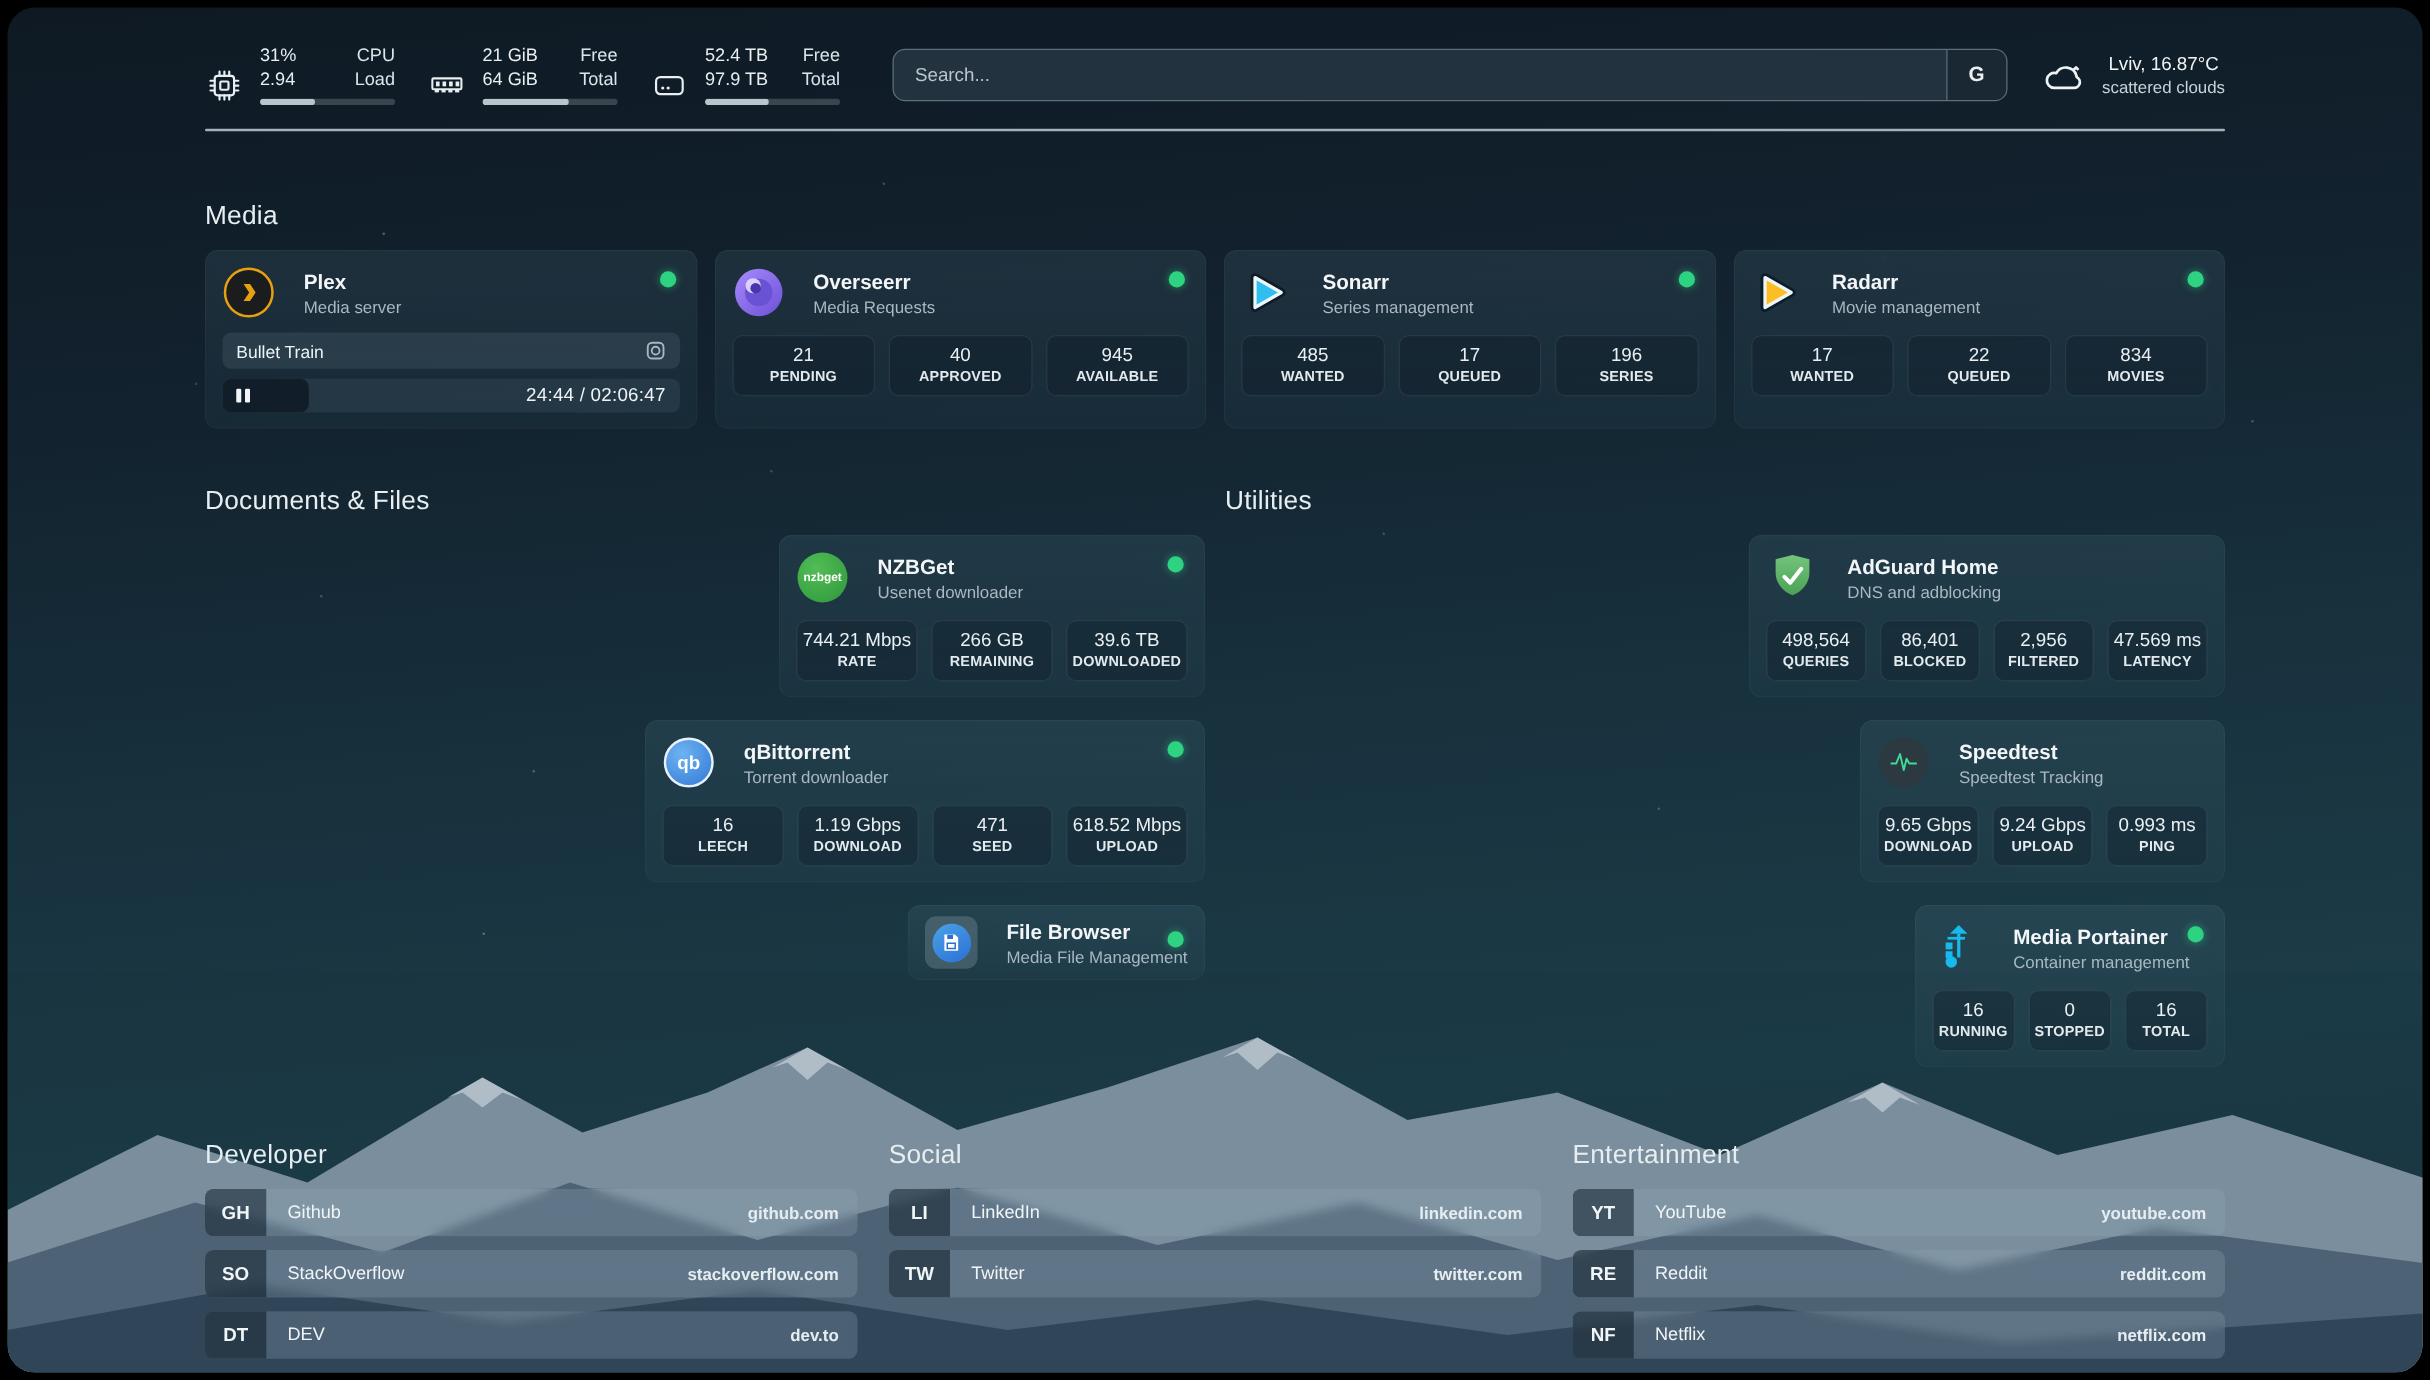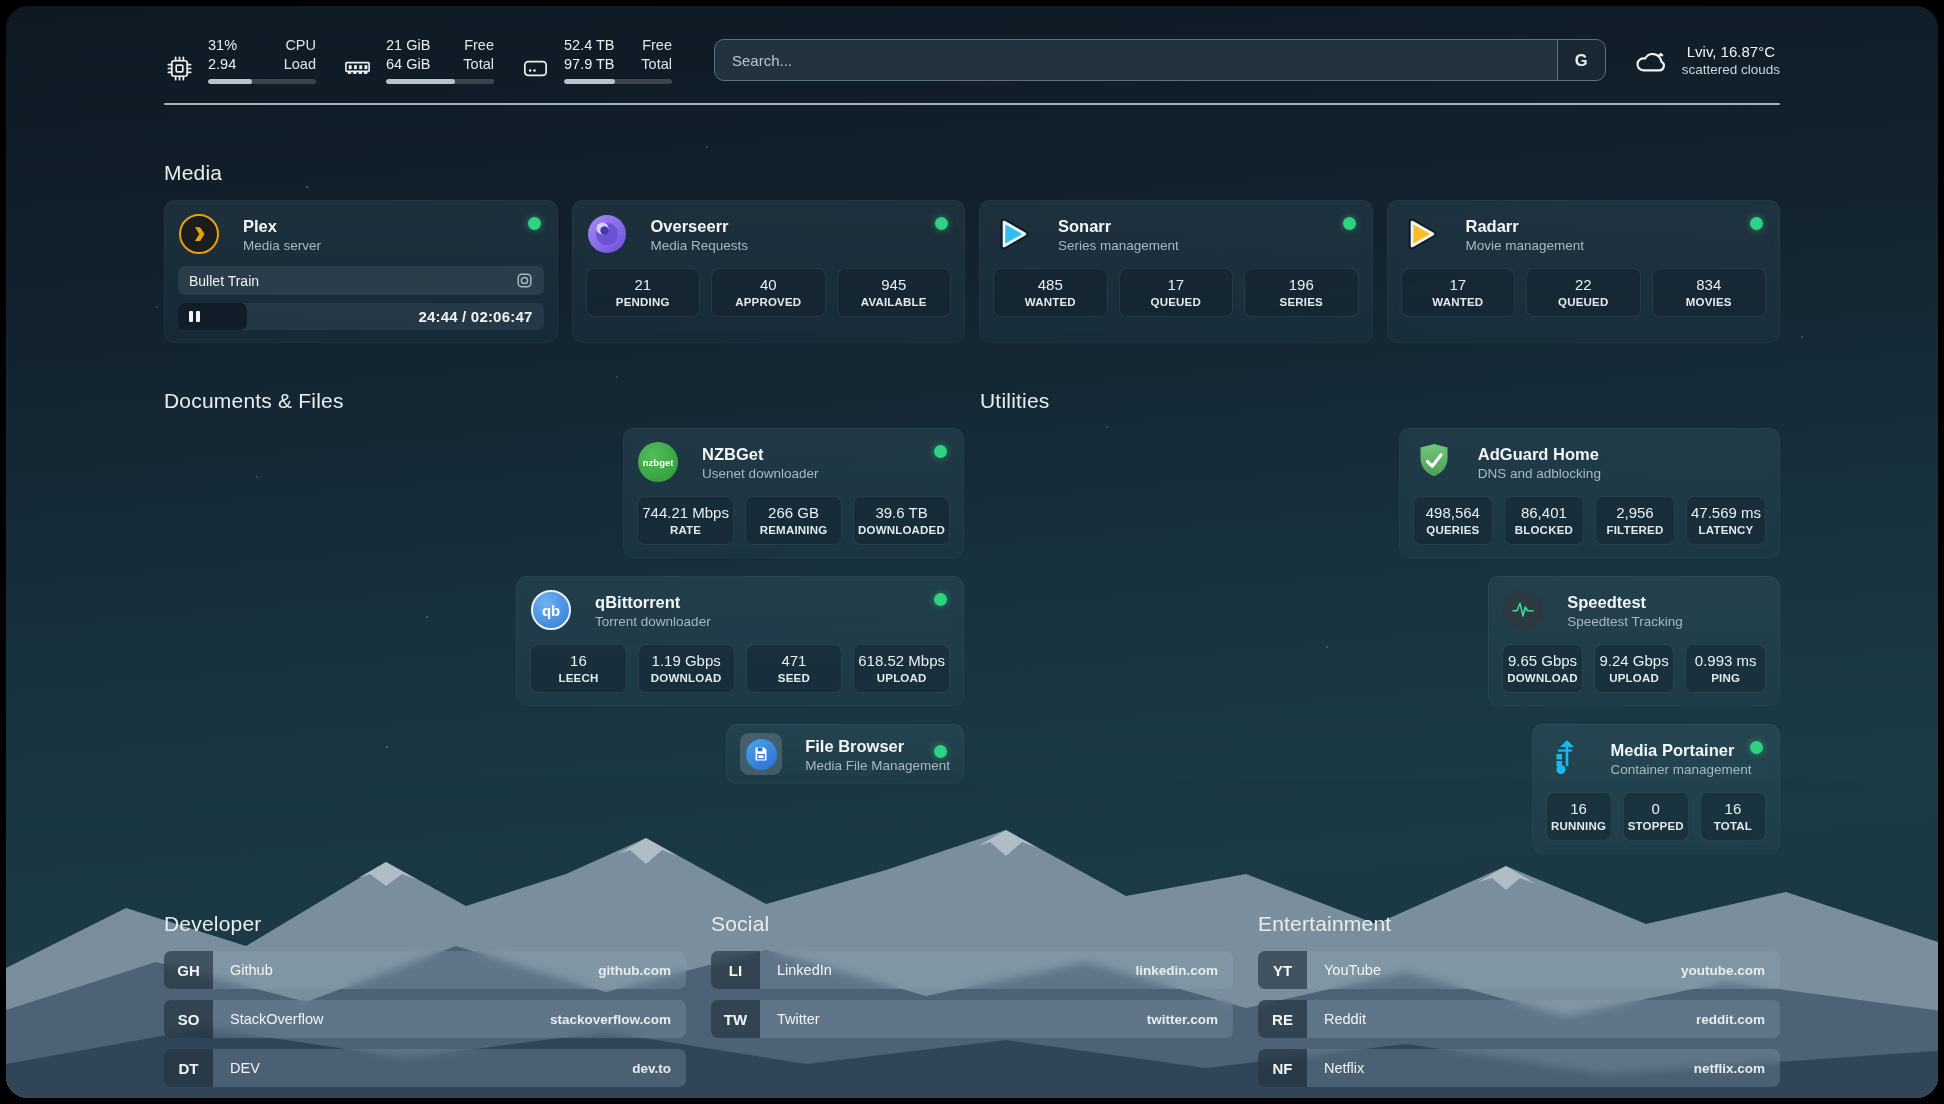--- a/index.html
+++ b/index.html
@@ -71,21 +71,21 @@
 
   
   .np-row{margin-top:11px;background:rgba(152,177,192,.13);border-radius:7px;padding:6px 11px;
     display:flex;align-items:center;font-size:14px;color:#eef3f6;}
   .np-title{flex:1;}
   .progress-row{margin-top:8px;height:27px;background:rgba(152,177,192,.10);border-radius:7px;
     position:relative;display:flex;align-items:center;overflow:hidden;}
   .elapsed{position:absolute;left:0;top:0;bottom:0;width:19%;background:#111d28;border-radius:7px;}
   .pause{position:relative;margin-left:11px;display:flex;gap:3.5px;}
   .pause span{display:block;width:3.5px;height:11px;background:#f2f5f7;border-radius:1px;}
-  .ptime{position:absolute;right:11px;font-size:15px;font-weight:700;color:#eff3f6;letter-spacing:.2px;}
+  .ptime{position:absolute;right:11px;font-size:15px;font-weight:400;color:#eff3f6;letter-spacing:.2px;}
 
   .two-col{display:grid;grid-template-columns:1fr 1fr;gap:16px;margin-top:46px;}
   .vstack{display:flex;flex-direction:column;gap:18px;margin-top:15px;align-items:flex-end;}
 
   
   .bookmarks{display:grid;grid-template-columns:1fr 1fr 1fr;gap:25px;margin-top:58px;}
   .bm-list{margin-top:15px;display:flex;flex-direction:column;gap:11px;}
   .bm-row{display:flex;align-items:stretch;height:38px;border-radius:7px;overflow:hidden;
     background:rgba(152,173,188,.26);backdrop-filter:blur(4px);cursor:pointer;}
   .bm-abbr{width:49px;display:flex;align-items:center;justify-content:center;

